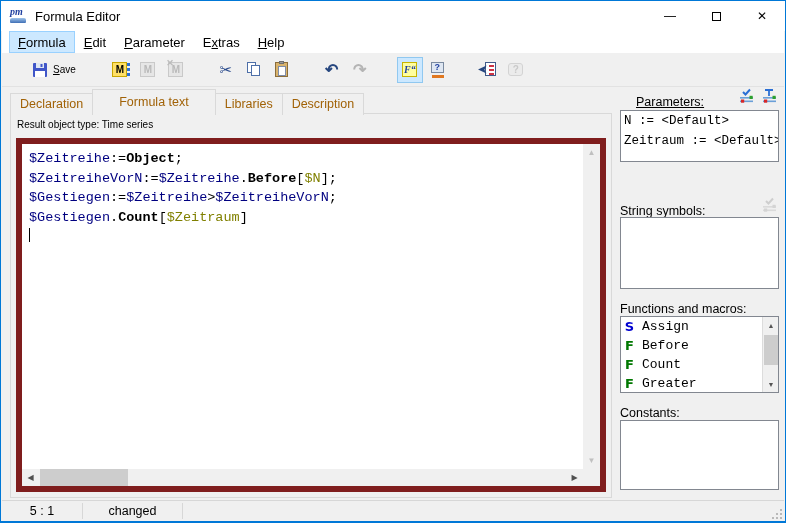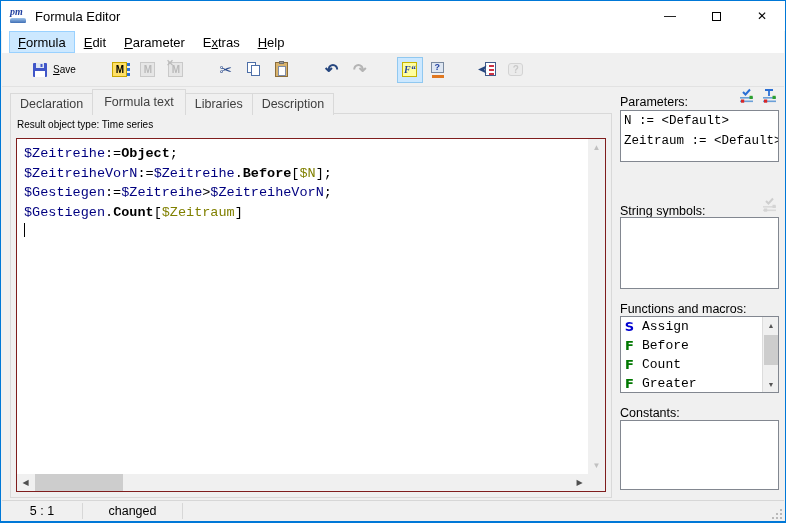--- a/index.html
+++ b/index.html
@@ -54,43 +54,43 @@
   .ico-doc{position:relative;width:16px;height:16px;}
   .ico-doc .pg{position:absolute;right:0;top:0;width:11px;height:14px;background:#fff;border:1px solid #405a8a;}
   .ico-doc .pg i{display:block;height:2px;background:#cc3344;margin:2px 1px 0 3px;}
   .ico-doc .arr{position:absolute;left:-2px;top:1px;color:#27477f;font-size:11px;font-weight:bold;transform:scaleX(-1);}
   .ico-bub{width:15px;height:13px;background:#e6e6e6;border:1px solid #b0b0b0;border-radius:3px;
     color:#9a9a9a;font:bold 10px "Liberation Sans",sans-serif;display:flex;align-items:center;justify-content:center;}
   
   .content{position:absolute;left:1px;top:86px;right:1px;height:414px;background:#f0f0f0;}
   
   .tabstrip{position:absolute;left:8px;top:4px;display:flex;align-items:flex-end;z-index:2;}
-  .tab{padding:3px 9px 4px;font-size:12.5px;color:#404040;background:#f0f0f0;border:1px solid #d9d9d9;border-bottom:none;margin-right:-1px;}
-  .tab.active{padding:5px 11px 6px;margin-top:-2px;background:#f0f0f0;position:relative;z-index:3;}
+  .tab{padding:3px 9px 4px;font-size:12.5px;color:#a16207;background:#f0f0f0;border:1px solid #d9d9d9;border-bottom:none;margin-right:-1px;}
+  .tab.active{padding:5px 26px 6px;margin-top:-2px;background:#f0f0f0;position:relative;z-index:3;}
   .tabpage{position:absolute;left:8px;top:26px;width:602px;bottom:3px;border:1px solid #d9d9d9;background:#f0f0f0;}
   .result-type{position:absolute;left:6px;top:5px;font-size:10px;color:#000;}
   
-  .editor{position:absolute;left:5px;right:5px;top:24px;bottom:5px;background:#fff;border:1px solid #7f1d1d;}
+  .editor{position:absolute;left:5px;right:5px;top:24px;bottom:5px;background:#fff;border:6px solid #7f1d1d;}
   .code{position:absolute;left:0;top:0;right:17px;bottom:17px;overflow:hidden;padding:5px 7px;
     font-family:"Liberation Mono",monospace;font-size:13.5px;line-height:19.5px;white-space:pre;}
   .tok-v{color:#000080;}
   .tok-k{color:#000000;font-weight:bold;}
   .tok-o{color:#808000;}
   .tok-p{color:#000000;}
   .caret{display:inline-block;width:1px;height:14px;background:#000;vertical-align:-2px;}
   .vscroll{position:absolute;right:0;top:0;width:17px;bottom:17px;background:#f0f0f0;}
   .vscroll .sb-arrow{position:absolute;left:0;width:17px;height:17px;color:#c0c0c0;font-size:8px;display:flex;align-items:center;justify-content:center;}
   .hscroll{position:absolute;left:0;bottom:0;right:17px;height:17px;background:#f0f0f0;}
   .hscroll .sb-arrow{position:absolute;top:0;width:17px;height:17px;color:#505050;font-size:8px;display:flex;align-items:center;justify-content:center;}
   .h-thumb{position:absolute;left:18px;top:0;width:88px;height:17px;background:#cdcdcd;}
   .sb-corner{position:absolute;right:0;bottom:0;width:17px;height:17px;background:#f0f0f0;}
   
   .rightpanel{position:absolute;left:618px;top:0;width:160px;bottom:0;}
   .grp-label{font-size:12.5px;color:#000;}
-  .lbl-params{position:absolute;left:0;top:8px;}
+  .lbl-params{position:absolute;left:16px;top:8px;text-decoration:underline;}
   .lbl-strings{position:absolute;left:0;top:117px;}
   .lbl-funcs{position:absolute;left:0;top:215px;}
   .lbl-consts{position:absolute;left:0;top:319px;}
   .listbox{position:absolute;left:0;width:159px;background:#fff;border:1px solid #828790;overflow:hidden;}
   .lb-params{top:23px;height:52px;}
   .lb-strings{top:130px;height:72px;}
   .lb-funcs{top:229px;height:77px;}
   .lb-consts{top:333px;height:70px;}
   .param-row{font-family:"Liberation Mono",monospace;font-size:12.5px;line-height:19px;padding:1px 3px 0;white-space:pre;color:#000;}
   .fn-row{display:flex;align-items:center;height:19px;padding:0 3px;gap:7px;}

